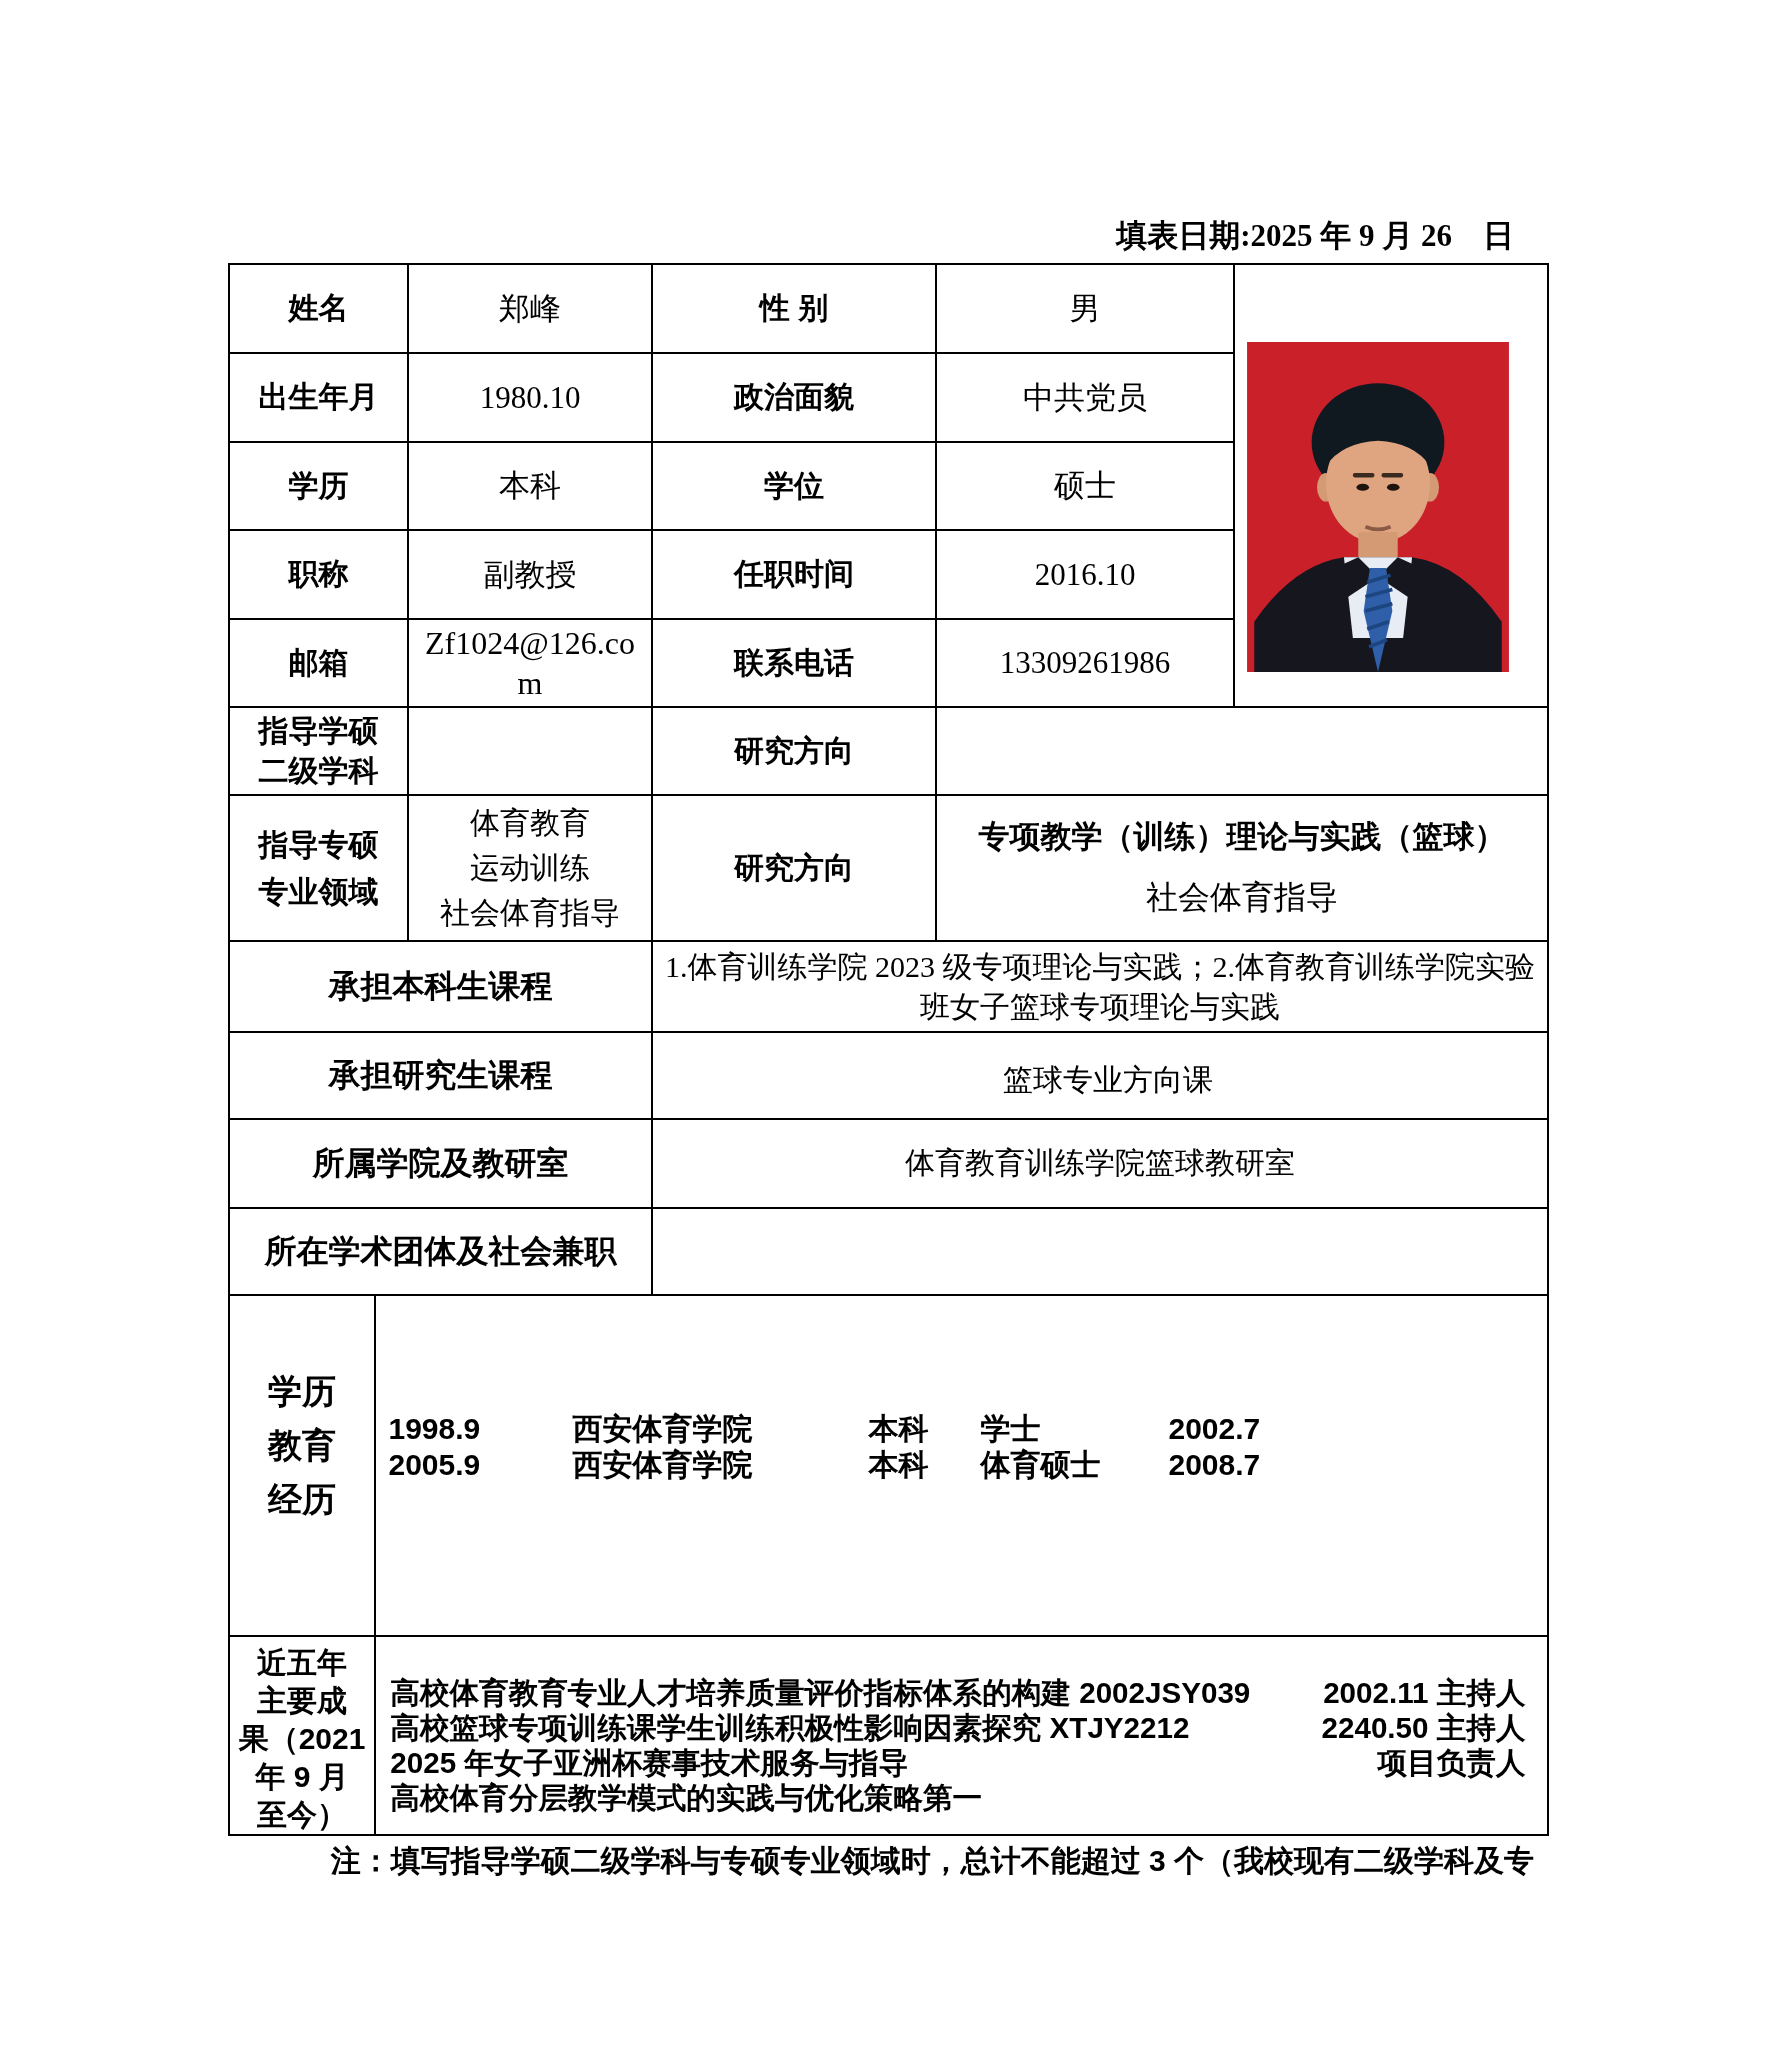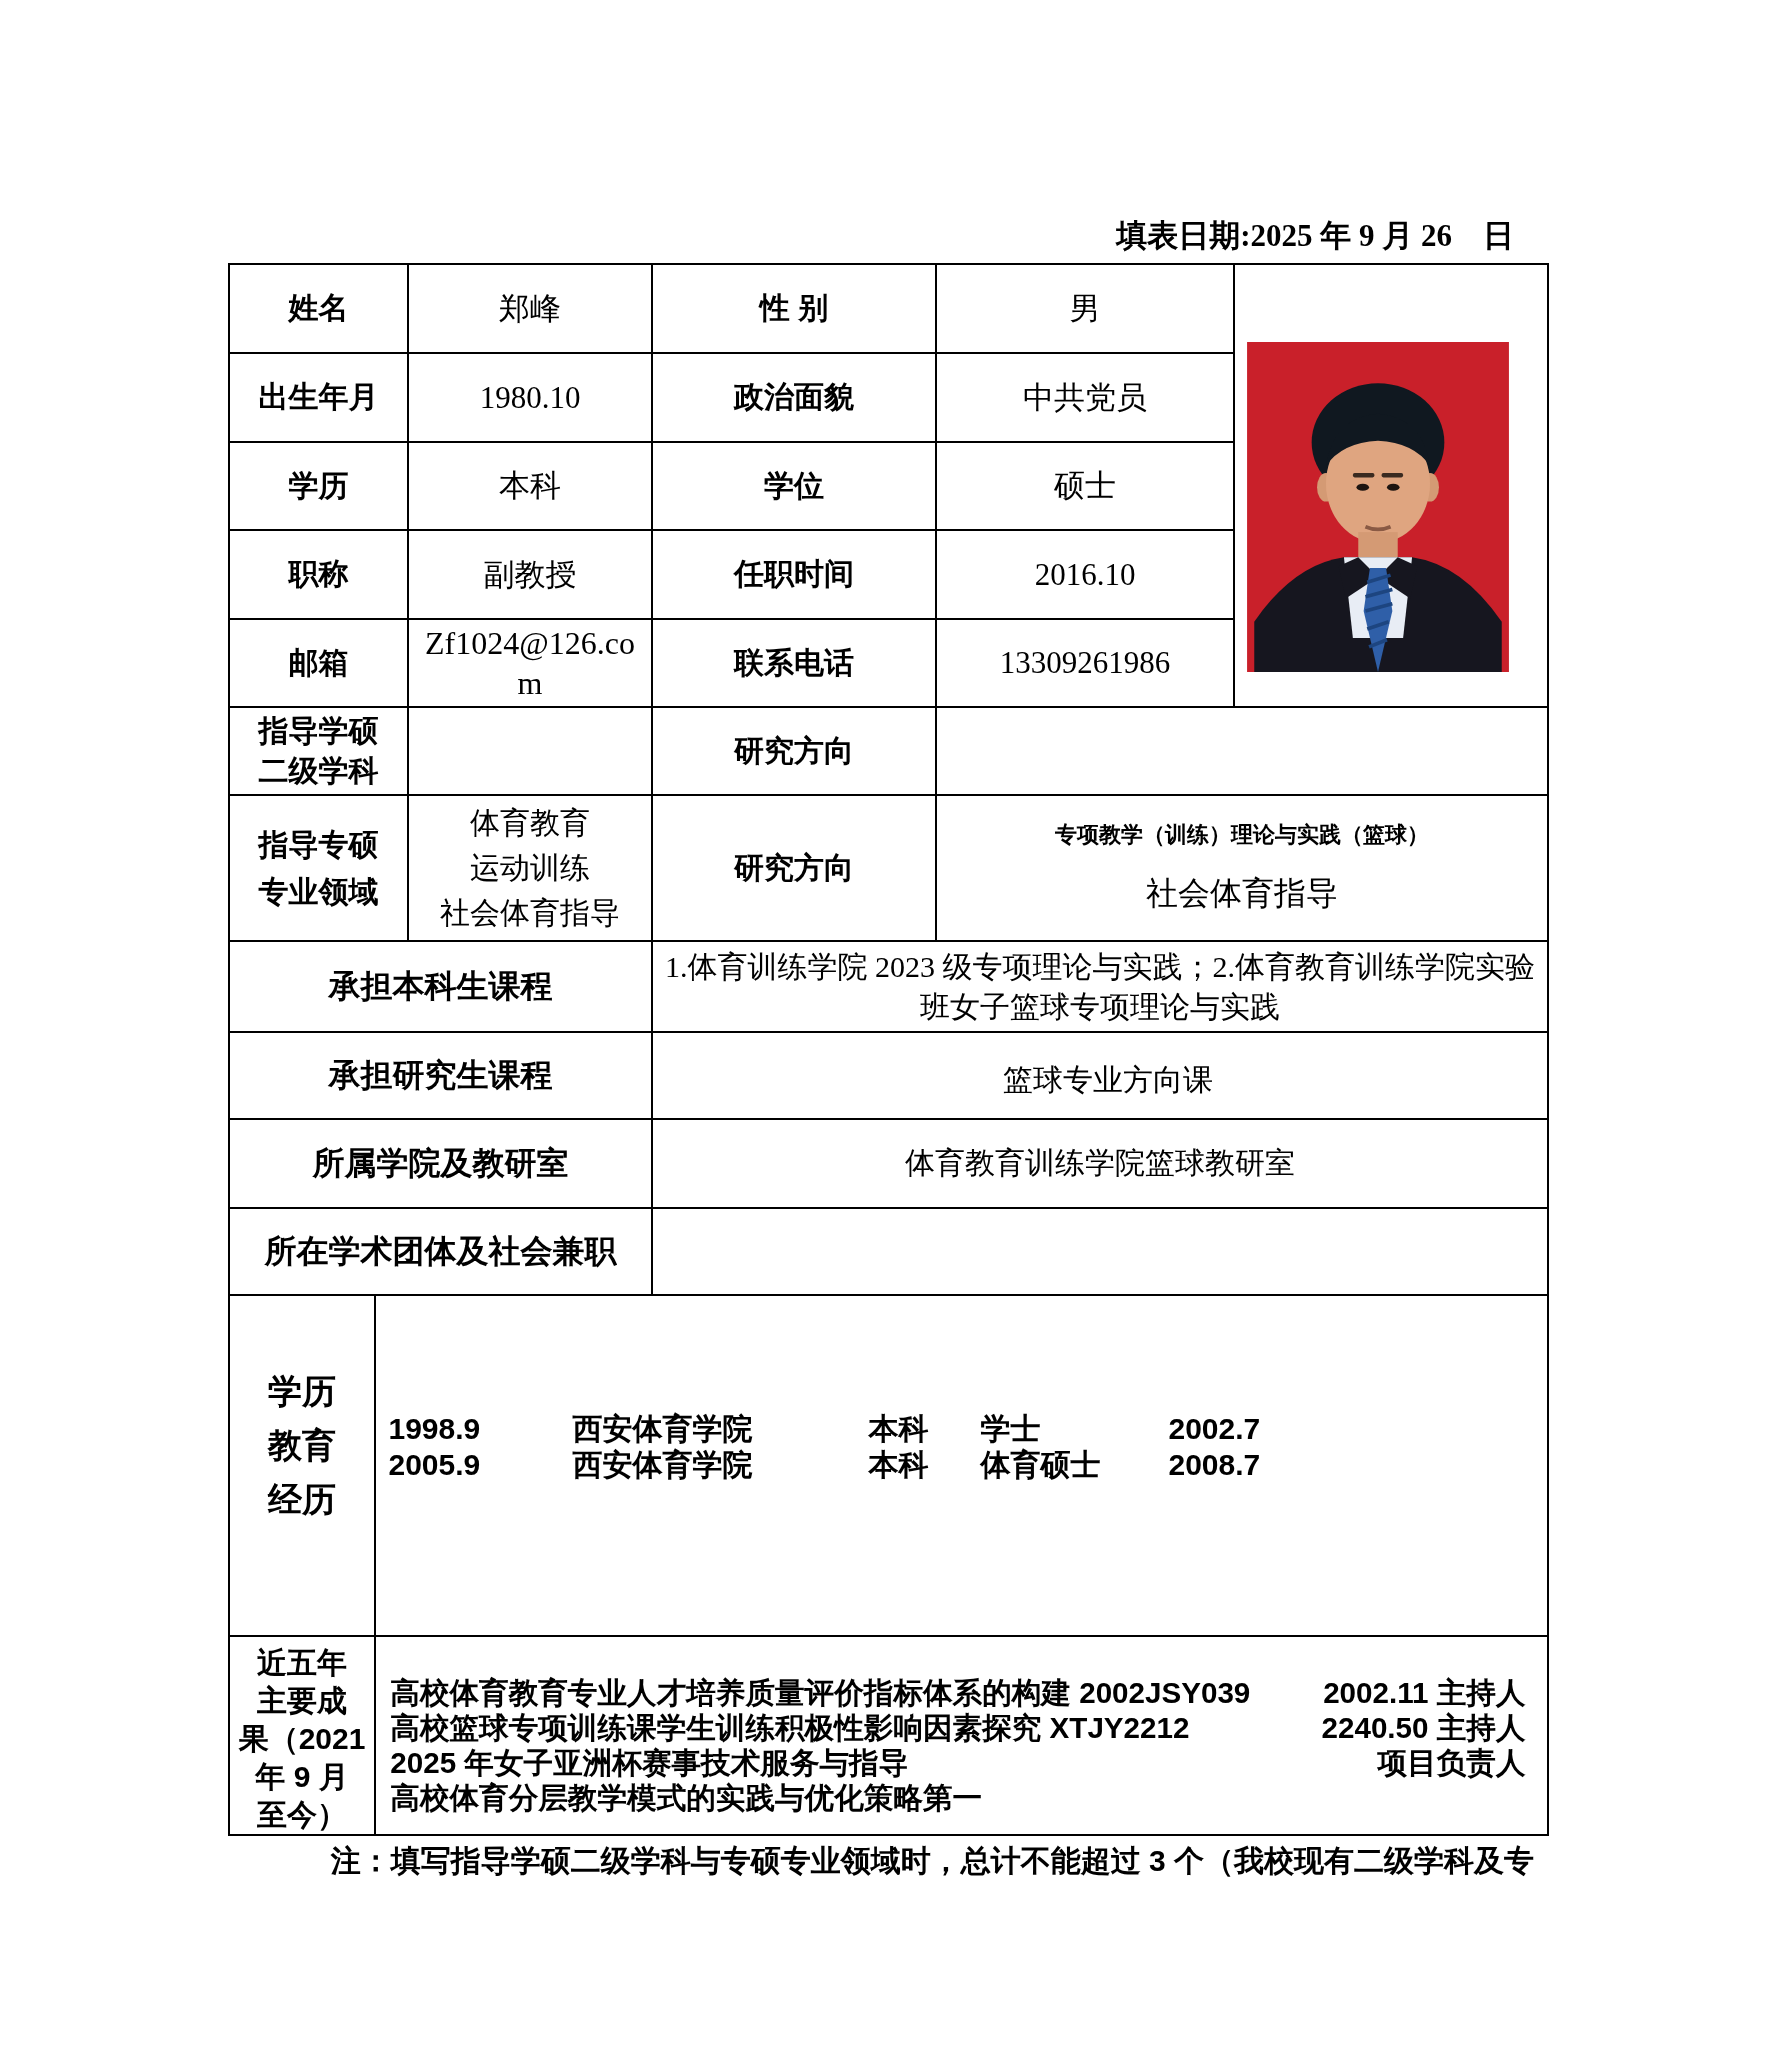--- a/index.html
+++ b/index.html
@@ -17,21 +17,21 @@
   .lbl-lg{font-weight:bold;font-size:32px;}
   .val{font-family:"Liberation Serif",serif;font-size:31px;}
   .email-val{font-family:"Liberation Serif",serif;font-size:32px;line-height:1.25;
         word-break:break-all;padding:0 6px;display:block;}
   .two-line div{line-height:40px;}
   .photo-cell{vertical-align:top;}
   .photo-wrap{margin:42px 0 0 11.6px;width:262px;height:330px;}
   .fields-3{display:flex;flex-direction:column;justify-content:space-evenly;height:139px;
         font-family:"Liberation Serif",serif;font-size:30px;}
   .dir-content{display:flex;flex-direction:column;justify-content:space-evenly;align-items:center;height:139px;}
-  .dir-line1{font-weight:bold;font-size:22px;}
+  .dir-line1{font-weight:bold;font-size:31px;}
   .dir-line2{font-family:"Liberation Serif",serif;font-size:32px;}
   .courses-val{font-family:"Liberation Serif",serif;font-size:30px;line-height:40px;
         padding:0 7.2px;display:block;}
   .grad-cell{vertical-align:top;text-align:left;margin-top:25px;}
   .grad-val{font-family:"Liberation Serif",serif;font-size:30px;display:block;padding:9px 0 0 16px;}
   .edu-label{display:flex;flex-direction:column;justify-content:center;height:100%;
         padding-bottom:41px;box-sizing:border-box;font-weight:bold;font-size:34px;}
   .edu-label div{line-height:54px;}
   .edu-entries{display:flex;flex-direction:column;justify-content:center;height:100%;
         padding:0 0 38px 12.5px;box-sizing:border-box;}

